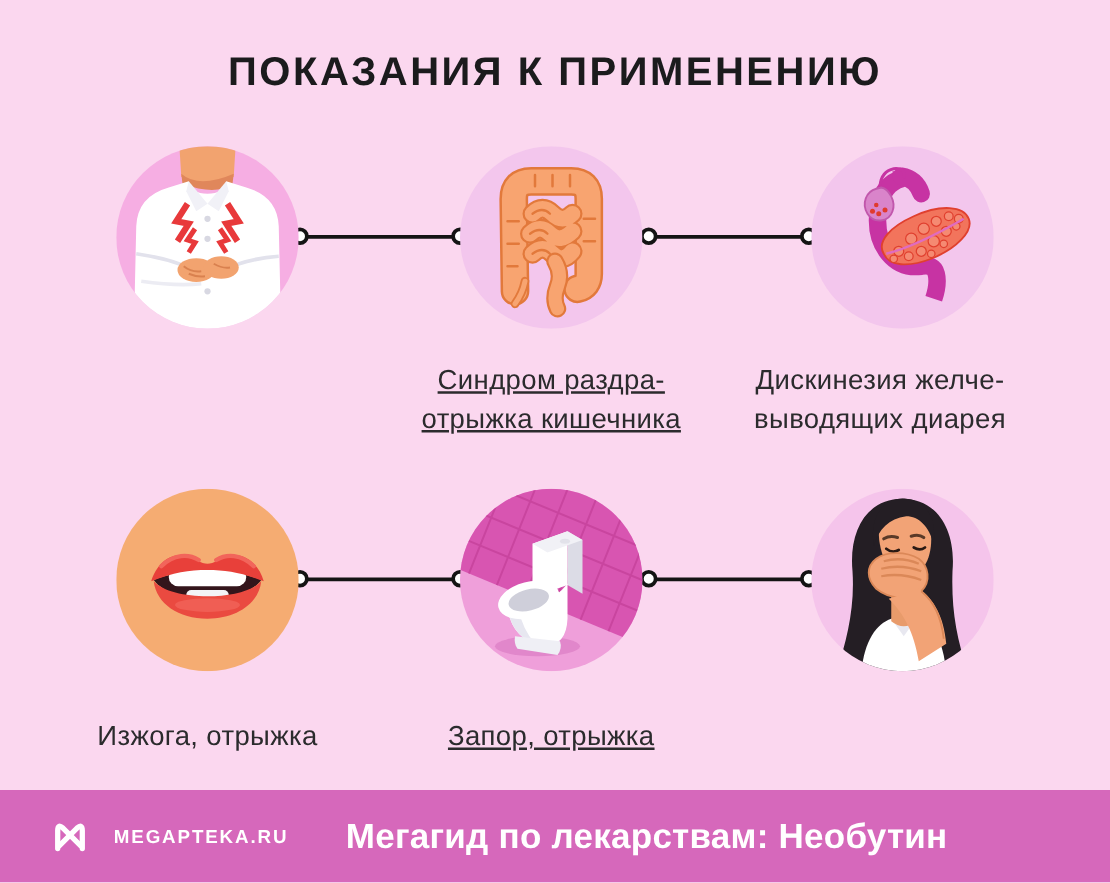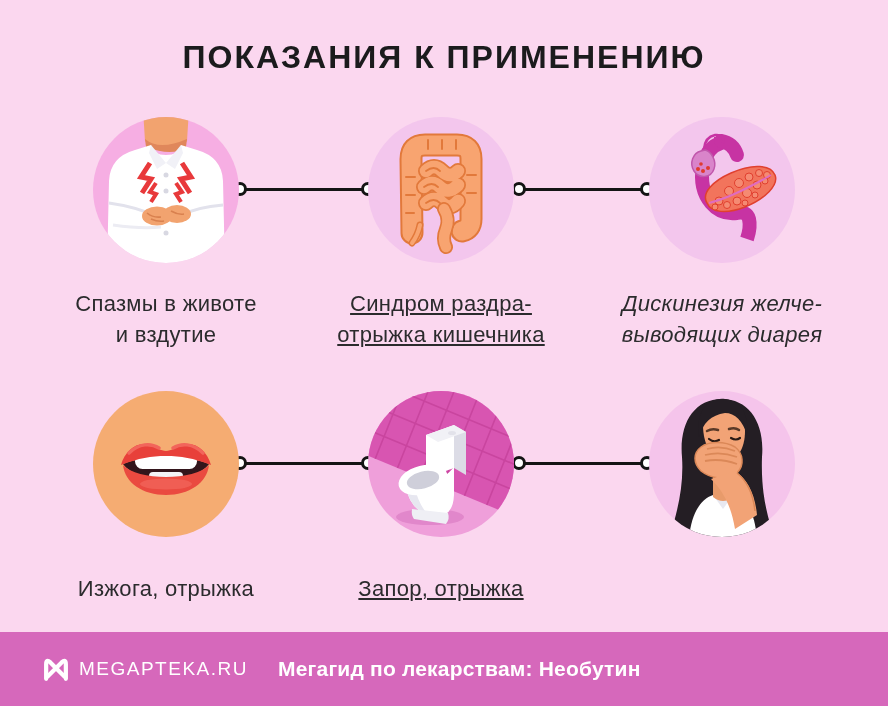--- a/index.html
+++ b/index.html
@@ -11,38 +11,38 @@
     position:absolute;top:44px;left:0;width:888px;text-align:center;
     font-size:32px;font-weight:800;letter-spacing:2px;color:#1B1B1D;line-height:26px;
   }
   .circle-item{position:absolute;width:146px;height:146px;}
   .r1{top:117px;} .r2{top:391px;}
   .c1{left:93px;} .c2{left:368px;} .c3{left:649px;}
   .label{
     position:absolute;width:280px;text-align:center;
     font-size:22px;line-height:31px;font-weight:500;color:#2B2B2D;letter-spacing:.3px;
   }
-  .lab1{left:26px;} .lab2{left:301px;text-decoration:underline;} .lab3{left:582px;font-style:italic;}
+  .lab1{left:26px;} .lab2{left:301px;text-decoration:underline;} .lab3{left:564px;}
   .labr1{top:288px;} .labr2{top:561px;margin-top:12px;}
   .label span{display:block;}
   .connector{position:absolute;height:0;border-top:3px solid #141414;width:128px;}
   .conr1{top:188px;} .conr2{top:462px;}
   .cona{left:240px;} .conb{left:519px;}
   .dot{
     position:absolute;top:-9px;width:14px;height:14px;box-sizing:border-box;
     border:3px solid #141414;border-radius:50%;background:#FFFFFF;
   }
   .dot.left{left:-7px;} .dot.right{right:-7px;}
   .footer{
     position:absolute;left:0;bottom:0;width:888px;height:74px;background:#D668BB;
     display:flex;align-items:center;
   }
   .logo{margin-left:41px;flex:0 0 auto;display:block;}
-  .brand{margin-left:8px;color:#FFFFFF;font-size:19px;font-weight:400;letter-spacing:1.5px;}
-  .caption{margin-left:30px;color:#FFFFFF;font-size:21px;font-weight:700;letter-spacing:.2px;}
+  .brand{margin-left:20px;color:#FFFFFF;font-size:15px;font-weight:700;letter-spacing:1.5px;}
+  .caption{margin-left:46px;color:#FFFFFF;font-size:28px;font-weight:700;letter-spacing:.2px;}
 </style>
 </head>
 <body>
 
 <div class="stage">
 
   <div class="title">ПОКАЗАНИЯ К ПРИМЕНЕНИЮ</div>
 
   <div class="connector conr1 cona">
     <i class="dot left"></i>
@@ -226,24 +226,20 @@
         <path d="M58 40 q5 -3 11 -1 M80 38 q6 -2 10 1" stroke="#5A3A28" stroke-width="2.5" fill="none" stroke-linecap="round"></path>
         <path d="M60 48 q5 4 10 1 M82 47 q5 3 9 0" stroke="#2A1A14" stroke-width="2.2" fill="none" stroke-linecap="round"></path>
         <path d="M52 56 C44 62 44 72 52 80 C62 88 78 90 88 82 C96 74 94 62 86 56 C76 50 60 50 52 56 Z" fill="#F2A376" stroke="#DB8858" stroke-width="1.5"></path>
         <path d="M58 58 q14 -4 28 2 M56 64 q16 -4 32 2 M56 70 q16 -3 32 3" stroke="#DB8858" stroke-width="1.8" fill="none"></path>
         <path d="M86 80 C98 88 106 102 108 124 L86 138 C82 114 74 100 62 88 Z" fill="#F2A376"></path>
         <path d="M88 82 C98 90 104 102 106 120" stroke="#DB8858" stroke-width="1.5" fill="none"></path>
       </g>
     </svg>
   </div>
 
-  <div class="label labr1 lab1">
-    <span>Спазмы в животе</span>
-    <span>и вздутие</span>
-  </div>
   <div class="label labr1 lab2">
     <span>Синдром раздра-</span>
     <span>отрыжка кишечника</span>
   </div>
   <div class="label labr1 lab3">
     <span>Дискинезия желче-</span>
     <span>выводящих диарея</span>
   </div>
   <div class="label labr2 lab1">
     <span>Изжога, отрыжка</span>

